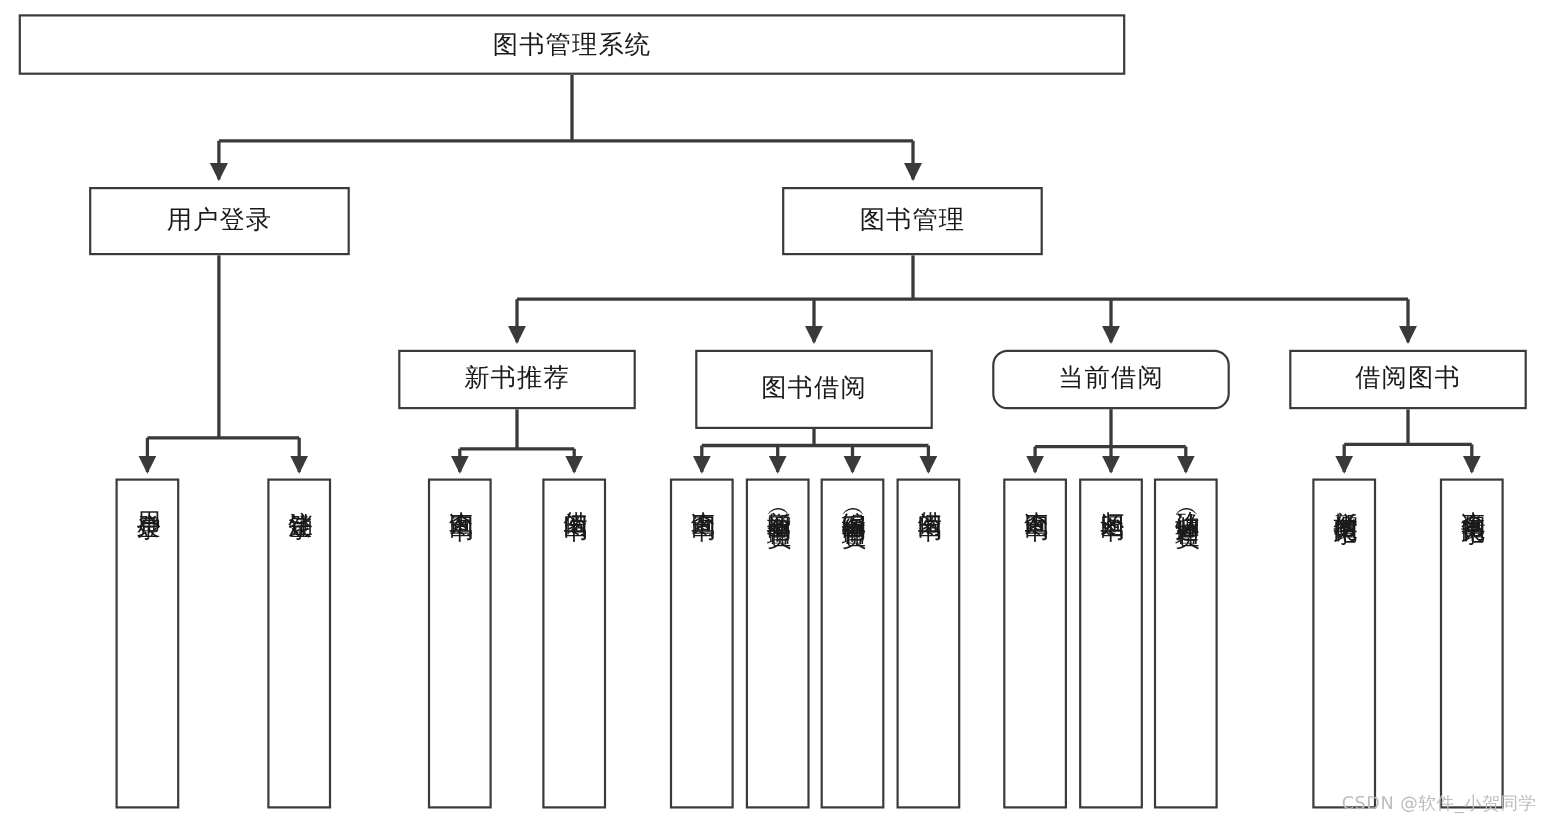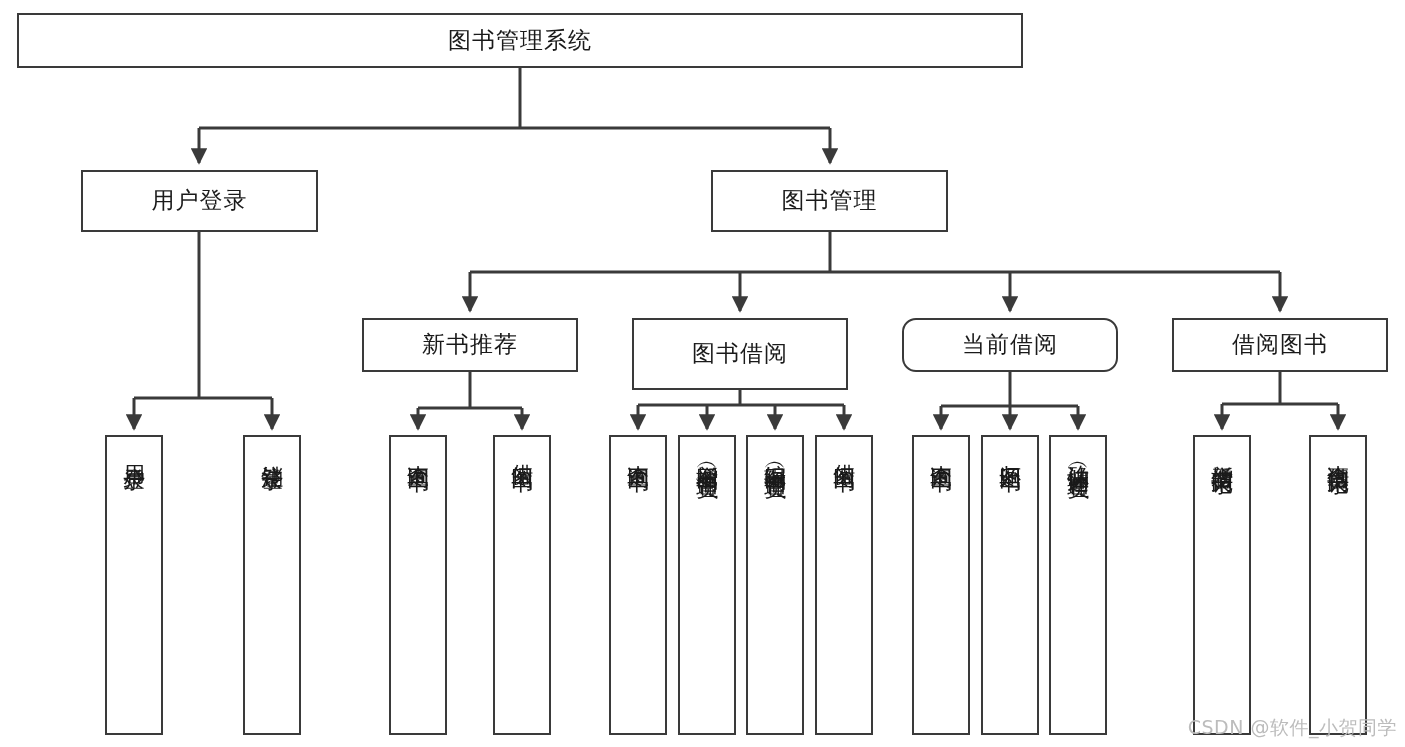--- a/index.html
+++ b/index.html
@@ -56,21 +56,21 @@
     font-size: 22px;
     line-height: 1.12;
     letter-spacing: 2px;
     white-space: nowrap;
     text-align: left;
   }
   .watermark {
     position: absolute;
     right: 8px;
     bottom: 6px;
-    font-size: 19px;
+    font-size: 16px;
     color: #bcbcbc;
     white-space: nowrap;
     letter-spacing: 0.5px;
   }
 </style>
 </head>
 <body>
 
 <div id="canvas">
 

